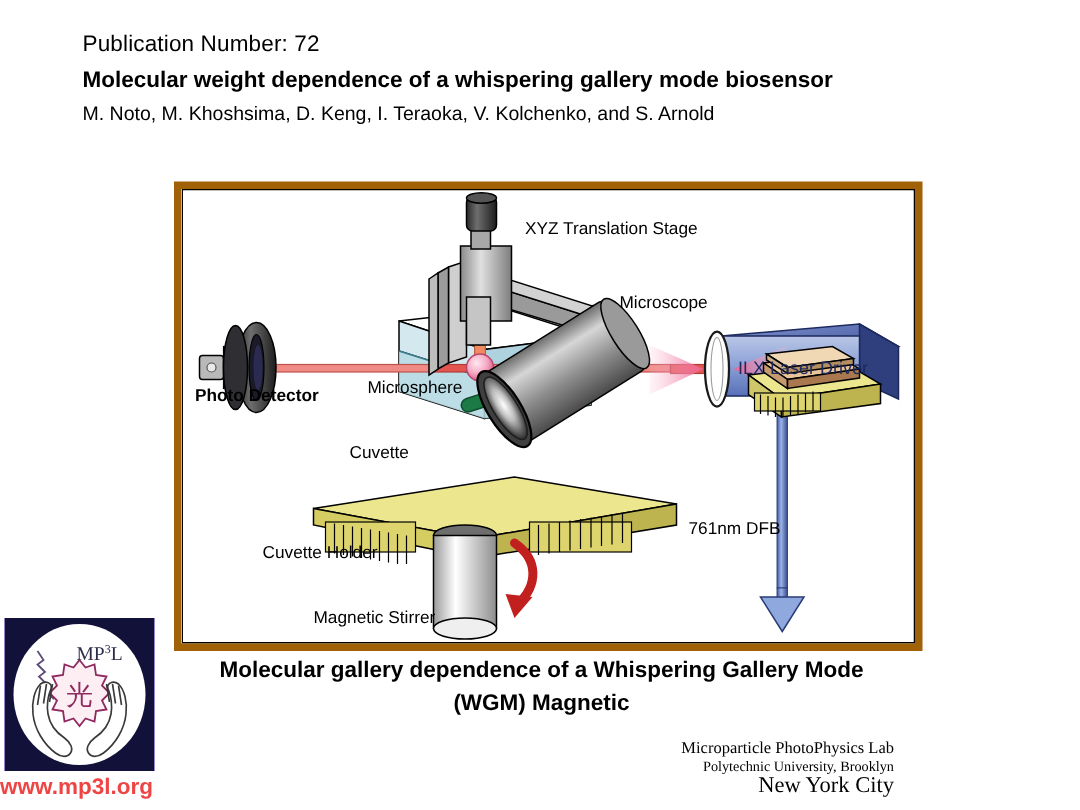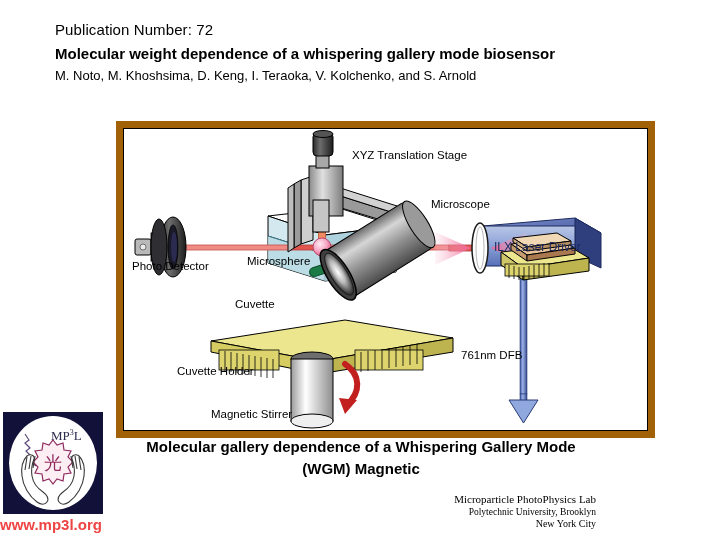--- a/index.html
+++ b/index.html
@@ -14,42 +14,41 @@
   
   #header{left:55px;top:20px;width:640px;}
   #pub-number{font-size:15px;line-height:20px;letter-spacing:.1px;}
   #pub-title{font-size:15px;font-weight:bold;line-height:21px;margin-top:3px;}
   #pub-authors{font-size:13px;line-height:19px;margin-top:2px;}
   #pub-ref{font-size:13px;line-height:19px;}
 
   
   #figure-frame{
     left:116px;top:121px;width:489px;height:303px;
-    border:7px solid #a16207;
+    border:5px solid #a16207;
     background:#fff;
     box-shadow:0 0 0 1px #000 inset;
-    padding-left:36px;
   }
   #figure-frame::before{
     content:"";position:absolute;left:1px;top:1px;right:1px;bottom:1px;
     border:1px solid #fff;pointer-events:none;
   }
   #figure-inner{position:absolute;left:0;top:0;right:0;bottom:0;overflow:hidden;}
 
   
   .fig-label{font-size:11.5px;line-height:13px;white-space:nowrap;color:#000;}
 
   
   #caption{left:126px;top:436px;width:470px;text-align:center;}
   #caption .cap-line{font-size:15px;font-weight:bold;line-height:22px;}
   #footer-org{left:126px;top:492px;width:470px;text-align:right;
     font-family:Liberation Serif, serif;color:#000000;}
   #footer-org .org1{font-size:11px;line-height:14px;}
   #footer-org .org2{font-size:9.5px;line-height:12px;}
-  #footer-org .org3{font-size:10px;line-height:12px;}
+  #footer-org .org3{font-size:15px;line-height:12px;}
 
   
   #logo-box{left:3px;top:412px;width:100px;height:102px;background:#8b5cf6;}
   #logo-url{left:0px;top:516px;width:140px;font-size:15px;font-weight:bold;color:#ef4444;}
 </style>
 </head>
 <body>
 
 <div class="abs" id="header">
   <div id="pub-number">Publication Number: 72</div>
@@ -271,23 +270,23 @@
         <polygon points="388,116 388,122 404,133 404,127" fill="#c49a6e" stroke="#000" stroke-width="1"></polygon>
         <polygon points="404,127 404,133 452,126 452,120" fill="#a9784f" stroke="#000" stroke-width="1"></polygon>
         <polygon points="390,110 434,105 448,113 404,119" fill="#f0d8b4" stroke="#000" stroke-width="1"></polygon>
         <polygon points="390,110 390,114 404,123 404,119" fill="#cdae86" stroke="#000" stroke-width="1"></polygon>
         <polygon points="404,119 404,123 448,117 448,113" fill="#b48d60" stroke="#000" stroke-width="1"></polygon>
       </g>
     </svg>
 
     
     <div class="abs fig-label" style="left:229px;top:21px;">XYZ Translation Stage</div>
-    <div class="abs fig-label" style="left:292px;top:70px;margin-left:16px;">Microscope</div>
+    <div class="abs fig-label" style="left:292px;top:70px;">Microscope</div>
     <div class="abs fig-label" style="left:124px;top:127px;">Microsphere</div>
-    <div class="abs fig-label" style="left:9px;top:132px;">Photo Detector</div>
+    <div class="abs fig-label" style="left:9px;top:132px;font-weight:bold;">Photo Detector</div>
     <div class="abs fig-label" style="left:112px;top:170px;">Cuvette</div>
     <div class="abs fig-label" style="left:54px;top:237px;">Cuvette Holder</div>
     <div class="abs fig-label" style="left:88px;top:280px;">Magnetic Stirrer</div>
     <div class="abs fig-label" style="left:371px;top:113px;color:#1c2a5e;font-size:12px;">ILX Laser Driver</div>
     <div class="abs fig-label" style="left:338px;top:221px;">761nm DFB</div>
   </div>
 </div>
 
 <div class="abs" id="caption">
   <div class="cap-line">Molecular gallery dependence of a Whispering Gallery Mode</div>

